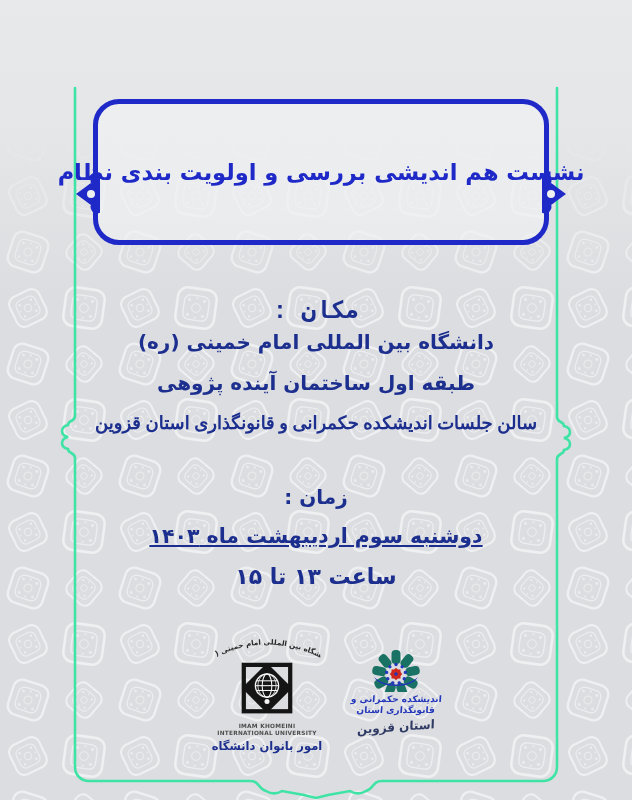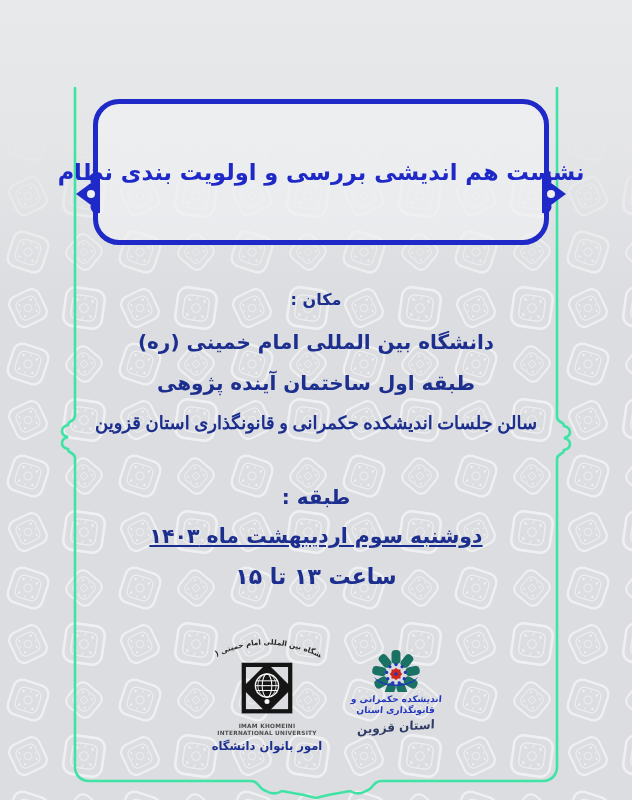--- a/index.html
+++ b/index.html
@@ -14,21 +14,21 @@
     border:5px solid #1e29c7;border-radius:26px;background:rgba(243,244,246,0.55);
     display:flex;flex-direction:column;justify-content:center;align-items:center;gap:13px;}
   .title-line{direction:rtl;color:#1e29c7;font-weight:bold;font-size:22.5px;white-space:nowrap;line-height:1.1;}
   .ornament{position:absolute;width:26px;height:48px;top:66px;}
   .ornament.left{left:-24px;}
   .ornament.right{right:-24px;transform:scaleX(-1);}
   
   .fa-line{position:absolute;left:0;width:632px;text-align:center;direction:rtl;
     color:#1c2f8e;font-weight:bold;z-index:3;}
   .heading{font-size:20px;}
-  .loc1{top:290px;font-size:16px;}
+  .loc1{top:296px;font-size:24px;font-family:Liberation Mono, monospace;}
   .loc2{top:330px;font-size:20px;}
   .loc3{top:371px;font-size:20px;}
   .loc4{top:412px;font-size:18px;font-family:Liberation Serif, serif;}
   .tim1{top:485px;font-size:20px;}
   .tim2{top:524px;font-size:20.5px;text-decoration:underline;}
   .tim3{top:564px;font-size:22px;}
   
   .logos{position:absolute;left:208px;top:633px;z-index:3;display:flex;align-items:flex-start;gap:20px;}
   .logo-col{display:flex;flex-direction:column;align-items:center;}
   .uni-col{width:118px;}
@@ -103,21 +103,21 @@
       <circle cx="17" cy="24" r="4" fill="#eef0f2"></circle>
     </svg>
     <div class="title-line">نشست هم اندیشی بررسی و اولویت بندی نظام</div>
   </div>
 
   <div class="fa-line heading loc1">مکان :</div>
   <div class="fa-line loc2">دانشگاه بین المللی امام خمینی (ره)</div>
   <div class="fa-line loc3">طبقه اول ساختمان آینده پژوهی</div>
   <div class="fa-line loc4">سالن جلسات اندیشکده حکمرانی و قانونگذاری استان قزوین</div>
 
-  <div class="fa-line heading tim1">طبقه :</div>
+  <div class="fa-line heading tim1">زمان :</div>
   <div class="fa-line tim2">دوشنبه سوم اردیبهشت ماه ۱۴۰۳</div>
   <div class="fa-line tim3">ساعت ۱۳ تا ۱۵</div>
 
   <div class="logos">
 
     <div class="logo-col uni-col">
       <svg width="112" height="26" viewBox="0 0 112 26">
         <defs>
             <path id="arcp" d="M 6,23 Q 56,0 106,23" fill="none"></path>
           </defs>

